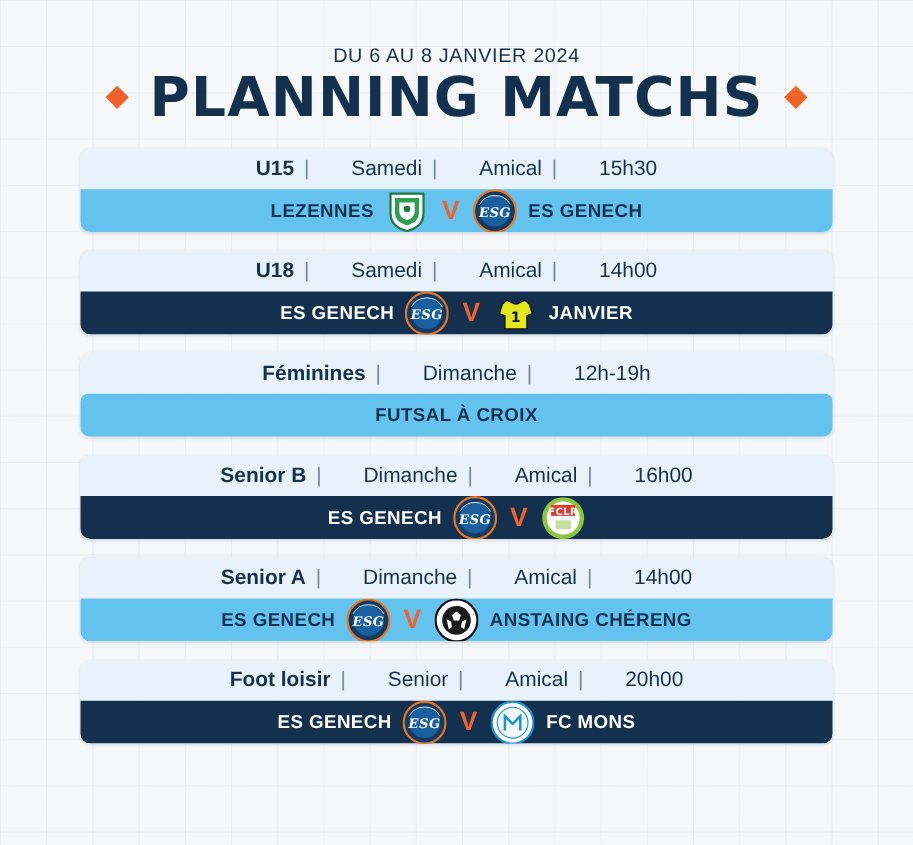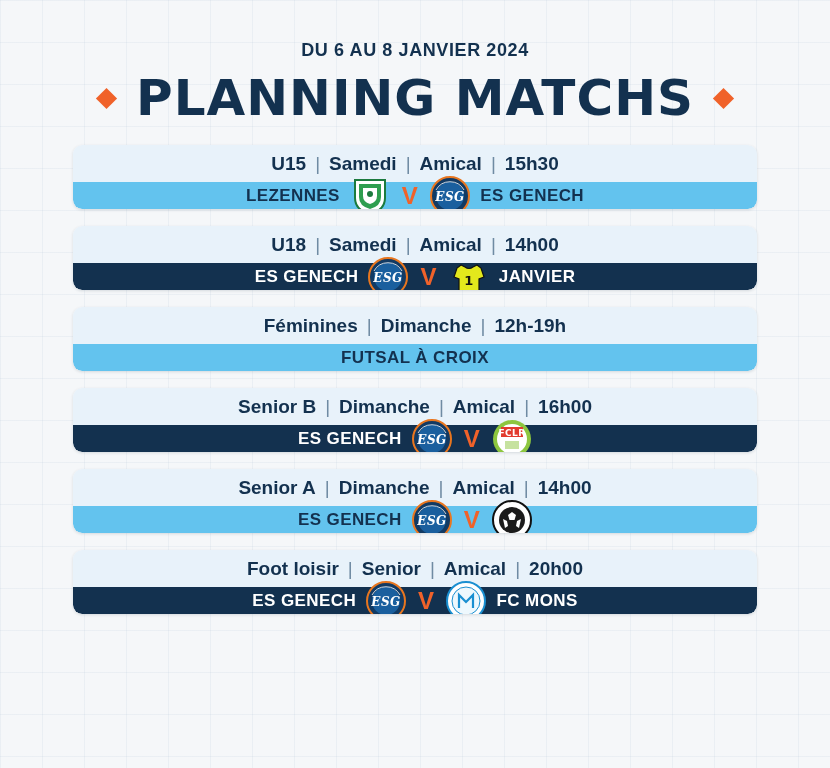--- a/index.html
+++ b/index.html
@@ -19,24 +19,24 @@
       #f5f7f9;
   }
 
   
   .header {
     padding-top: 40px;
     text-align: center;
   }
   .dates {
     font-size: 18px;
-    font-weight: bold;
+    font-weight: normal;
     letter-spacing: 0.6px;
     color: #13314f;
-    margin-bottom: 12px;
+    margin-bottom: 2px;
   }
   .title-row {
     display: flex;
     align-items: center;
     justify-content: center;
     gap: 22px;
   }
   .diamond {
     width: 15px; height: 15px;
     background: #f0622a;
@@ -78,24 +78,25 @@
   }
   .card-head .cat {
     font-weight: bold;
   }
   .card-head .sep {
     color: #6f8ba3;
     font-weight: normal;
     margin: 0 1px;
   }
   .card-head .meta {
-    font-weight: bold;
+    font-weight: normal;
+    margin-left: 29px;
   }
   .card-body {
-    height: 27px;
+    height: 39px;
     display: flex;
     align-items: center;
     justify-content: center;
     gap: 10px;
     font-size: 17px;
     font-weight: bold;
     letter-spacing: 0.4px;
     border-radius: 0 0 9px 9px;
   }
   .body-light { background: #63c3ee; color: #13314f; }
@@ -112,20 +113,21 @@
 
   
   .crest {
     width: 40px; height: 40px;
     flex: none;
     display: block;
   }
 
   .single-line {
     justify-content: center;
+    border-radius: 7px;
   }
 </style>
 </head>
 <body>
 
 <div id="page">
 
   <div class="header">
     <div class="dates">DU 6 AU 8 JANVIER 2024</div>
     <div class="title-row">
@@ -249,20 +251,21 @@
     <path d="M6 14 A16 16 0 0 1 34 14" fill="none" stroke="#ffffff" stroke-width="0.8"></path>
   </svg>
           <span class="vs">V</span>
           <svg class="crest" viewBox="0 0 40 40">
     <circle cx="20" cy="20" r="19" fill="#ffffff" stroke="#111111" stroke-width="2"></circle>
     <circle cx="20" cy="20" r="13" fill="#1b1b1b"></circle>
     <path d="M20 12 l4 3 -1.5 5 h-5 L16 15 z" fill="#ffffff"></path>
     <path d="M11 19 l4 2 1 5 -3 2z" fill="#ffffff"></path>
     <path d="M29 19 l-4 2 -1 5 3 2z" fill="#ffffff"></path>
   </svg>
+          <span class="team">ANSTAING CHÉRENG</span>
         </div>
       </div>
       <div class="card">
         <div class="card-head">
           <span class="cat">Foot loisir</span>
           <span class="sep">|</span>
           <span class="meta">Senior</span>
           <span class="sep">|</span>
           <span class="meta">Amical</span>
           <span class="sep">|</span>

